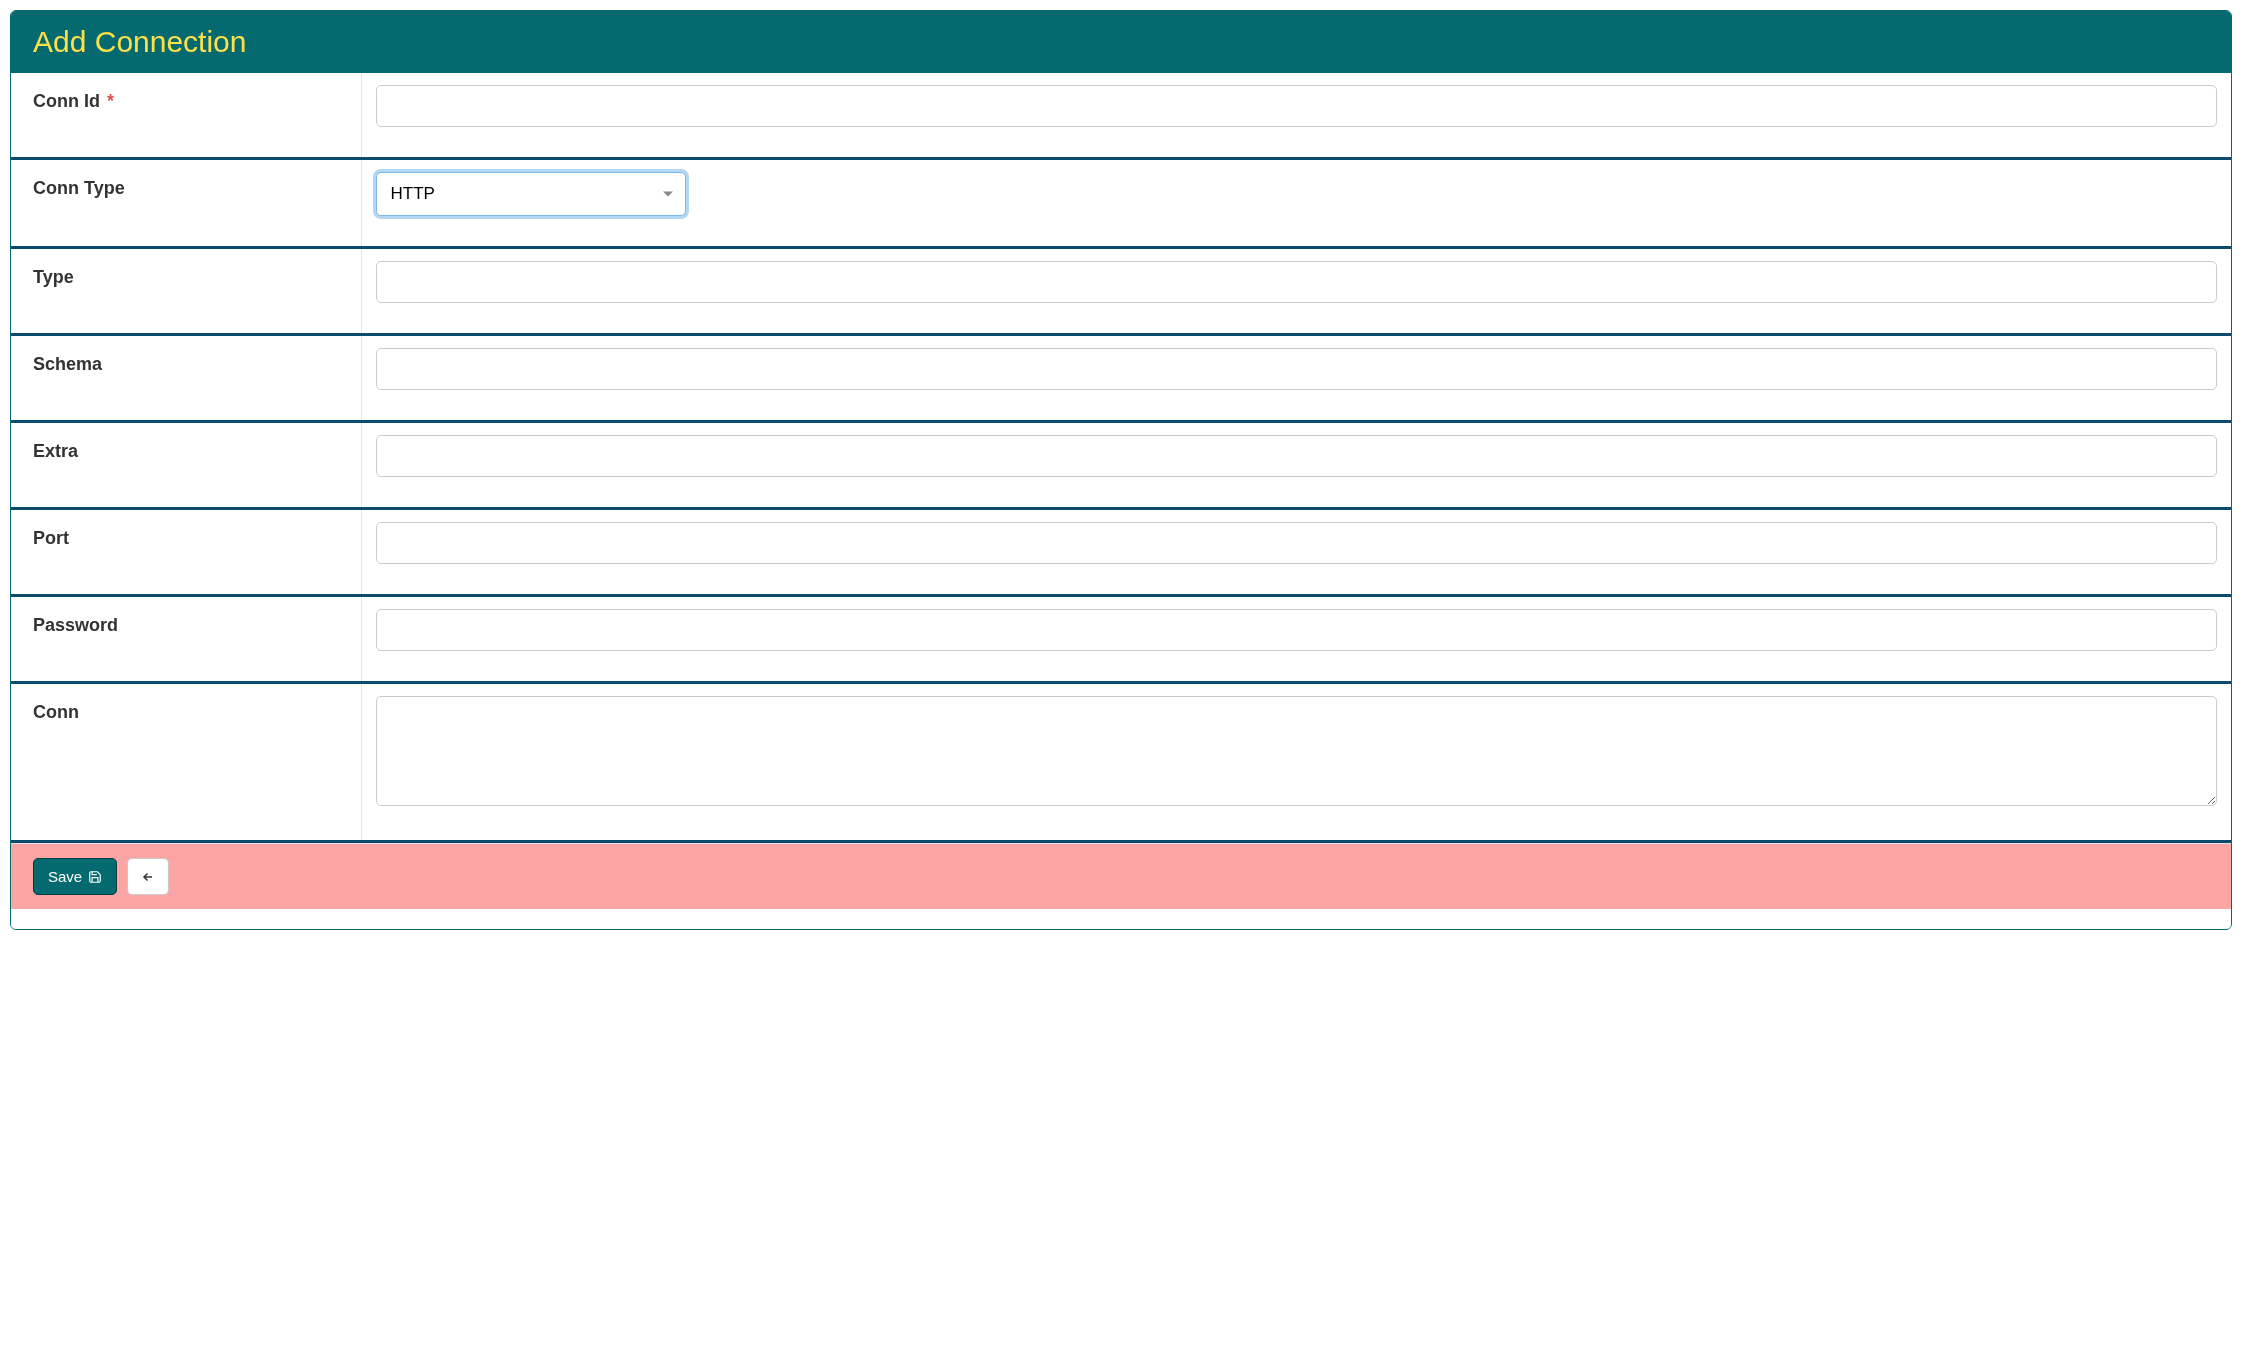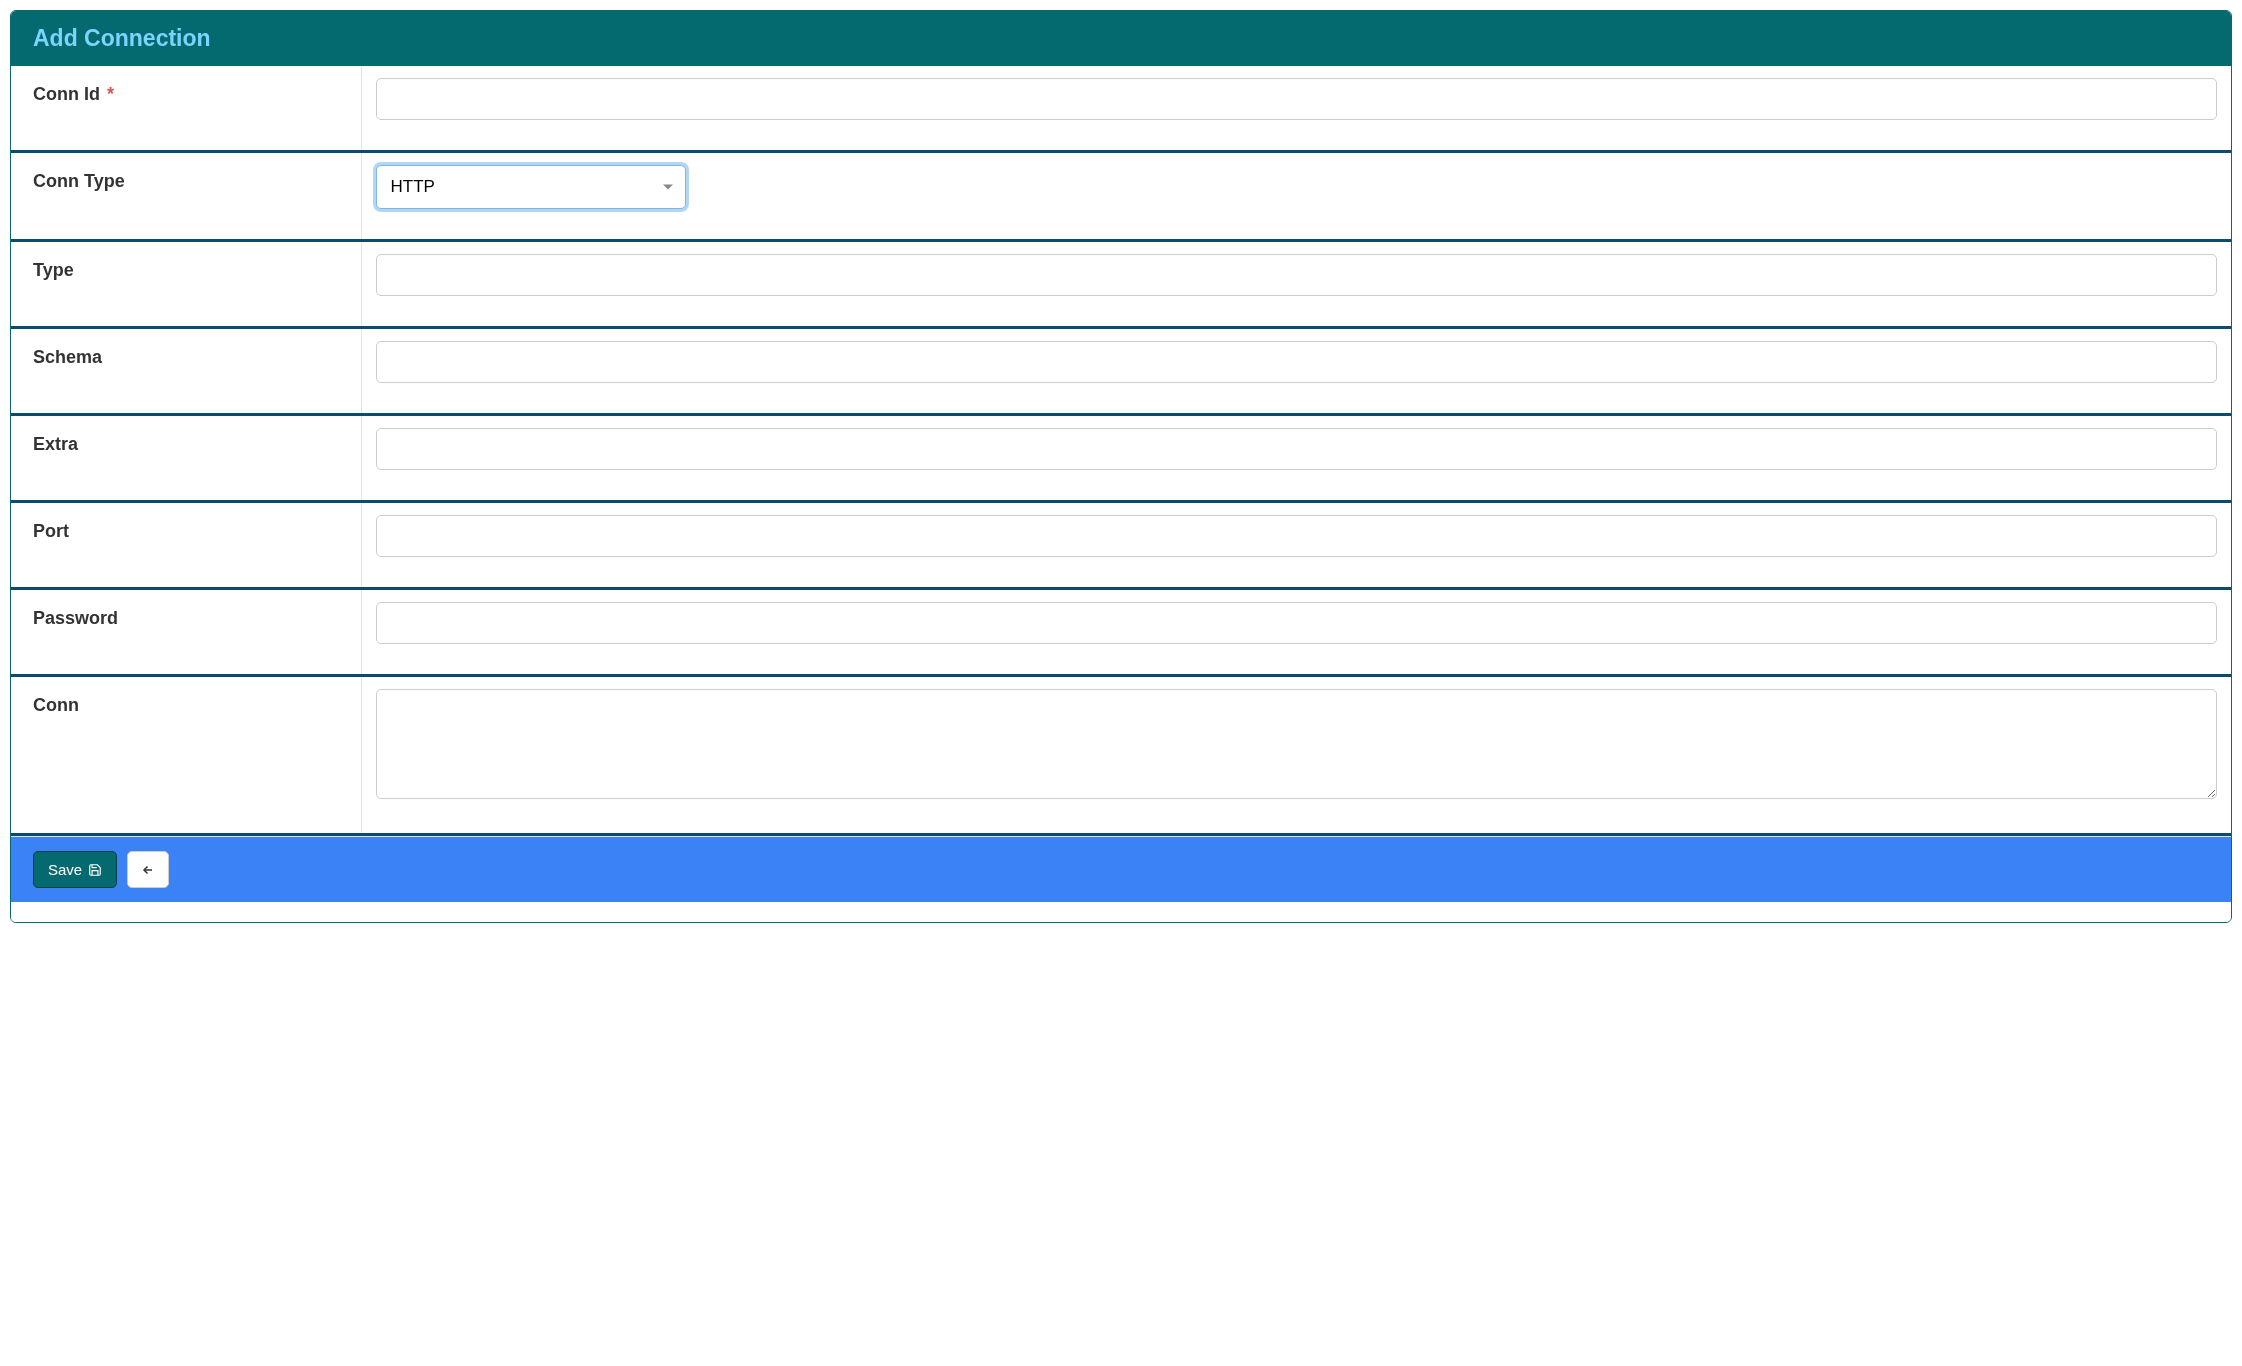--- a/index.html
+++ b/index.html
@@ -12,24 +12,24 @@
       background: #ffffff;
       padding: 10px;
     }
     .panel {
       border: 1px solid #046a6f;
       border-radius: 6px;
       overflow: hidden;
     }
     .panel-header {
       background: #046a6f;
-      color: #7dd3fc;
+      color: #fde047;
       padding: 14px 22px;
-      font-size: 23px;
-      font-weight: 700;
+      font-size: 30px;
+      font-weight: 400;
     }
     .form-table {
       width: 100%;
       border-collapse: collapse;
     }
     .form-row {
       border-bottom: 3px solid #0c4a6e;
     }
     .label-cell {
       width: 350px;
@@ -96,21 +96,21 @@
       padding: 8px 12px;
       font-size: 16px;
       background: #ffffff;
       resize: vertical;
       font-family: inherit;
     }
     .form-row.extra-row .label-cell {
       padding-bottom: 60px;
     }
     .footer {
-      background: #3b82f6;
+      background: #fca5a5;
       padding: 14px 22px;
       display: flex;
       gap: 10px;
       border-top: 1px solid #e1e1e1;
     }
     .btn {
       display: inline-flex;
       align-items: center;
       gap: 6px;
       padding: 9px 14px;

